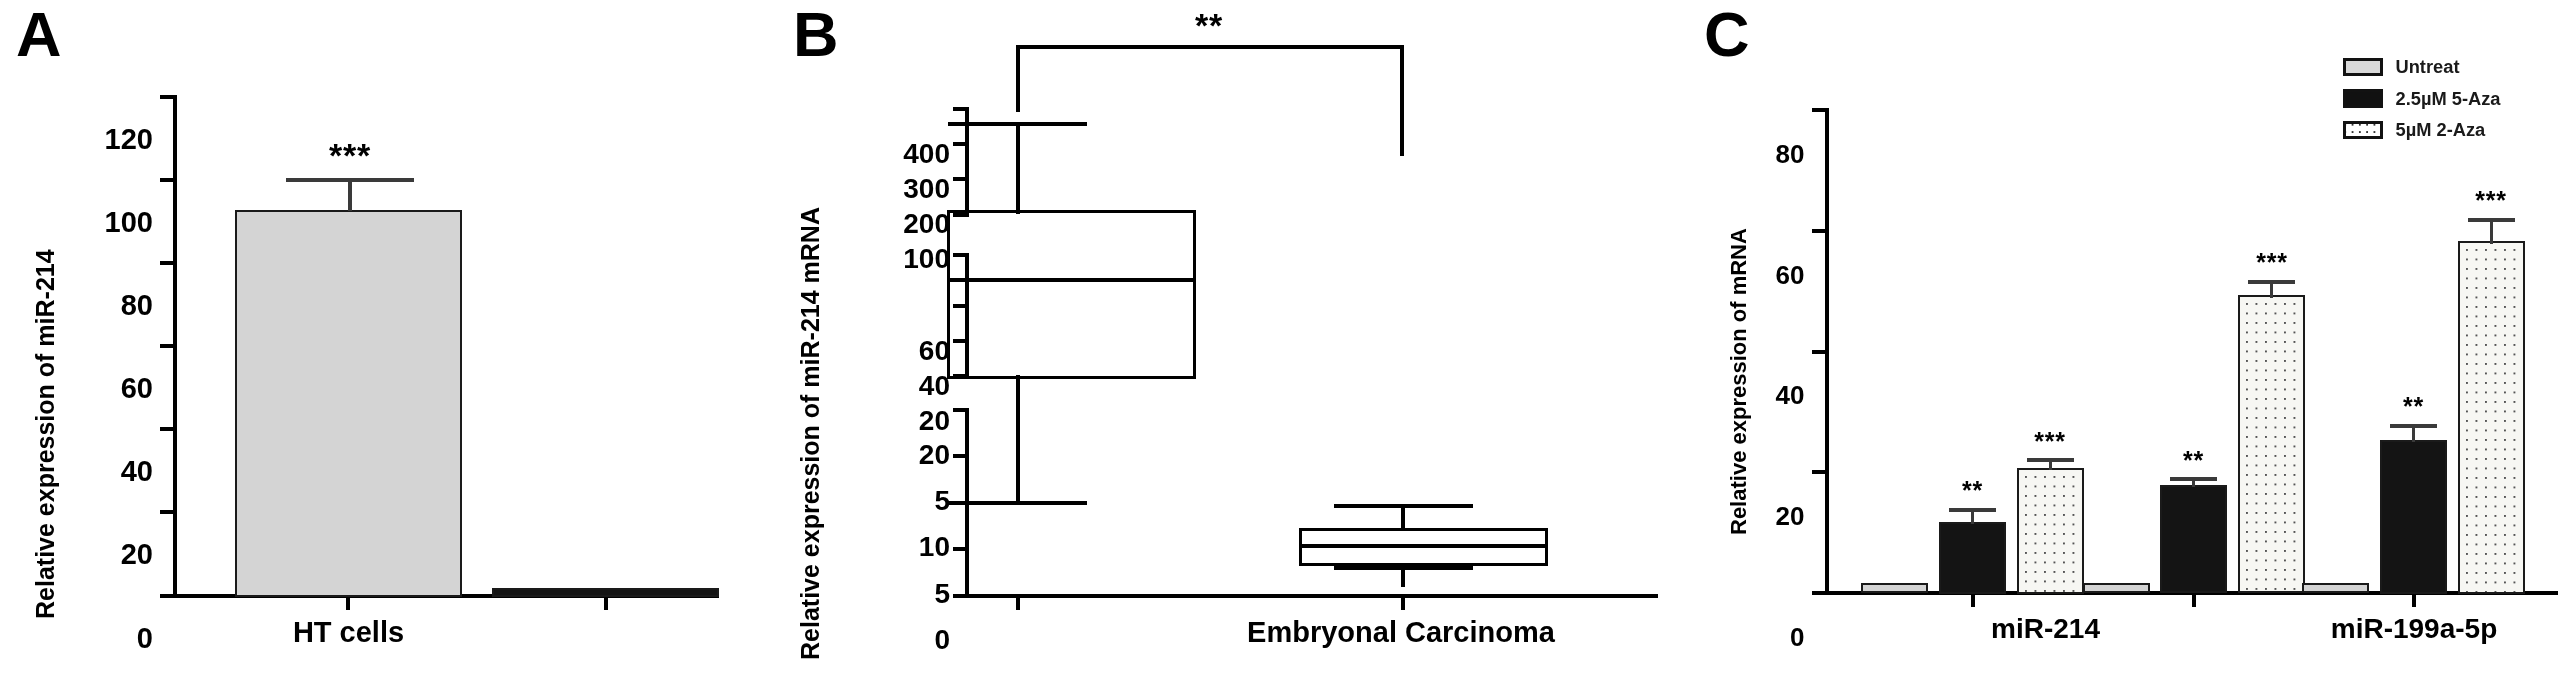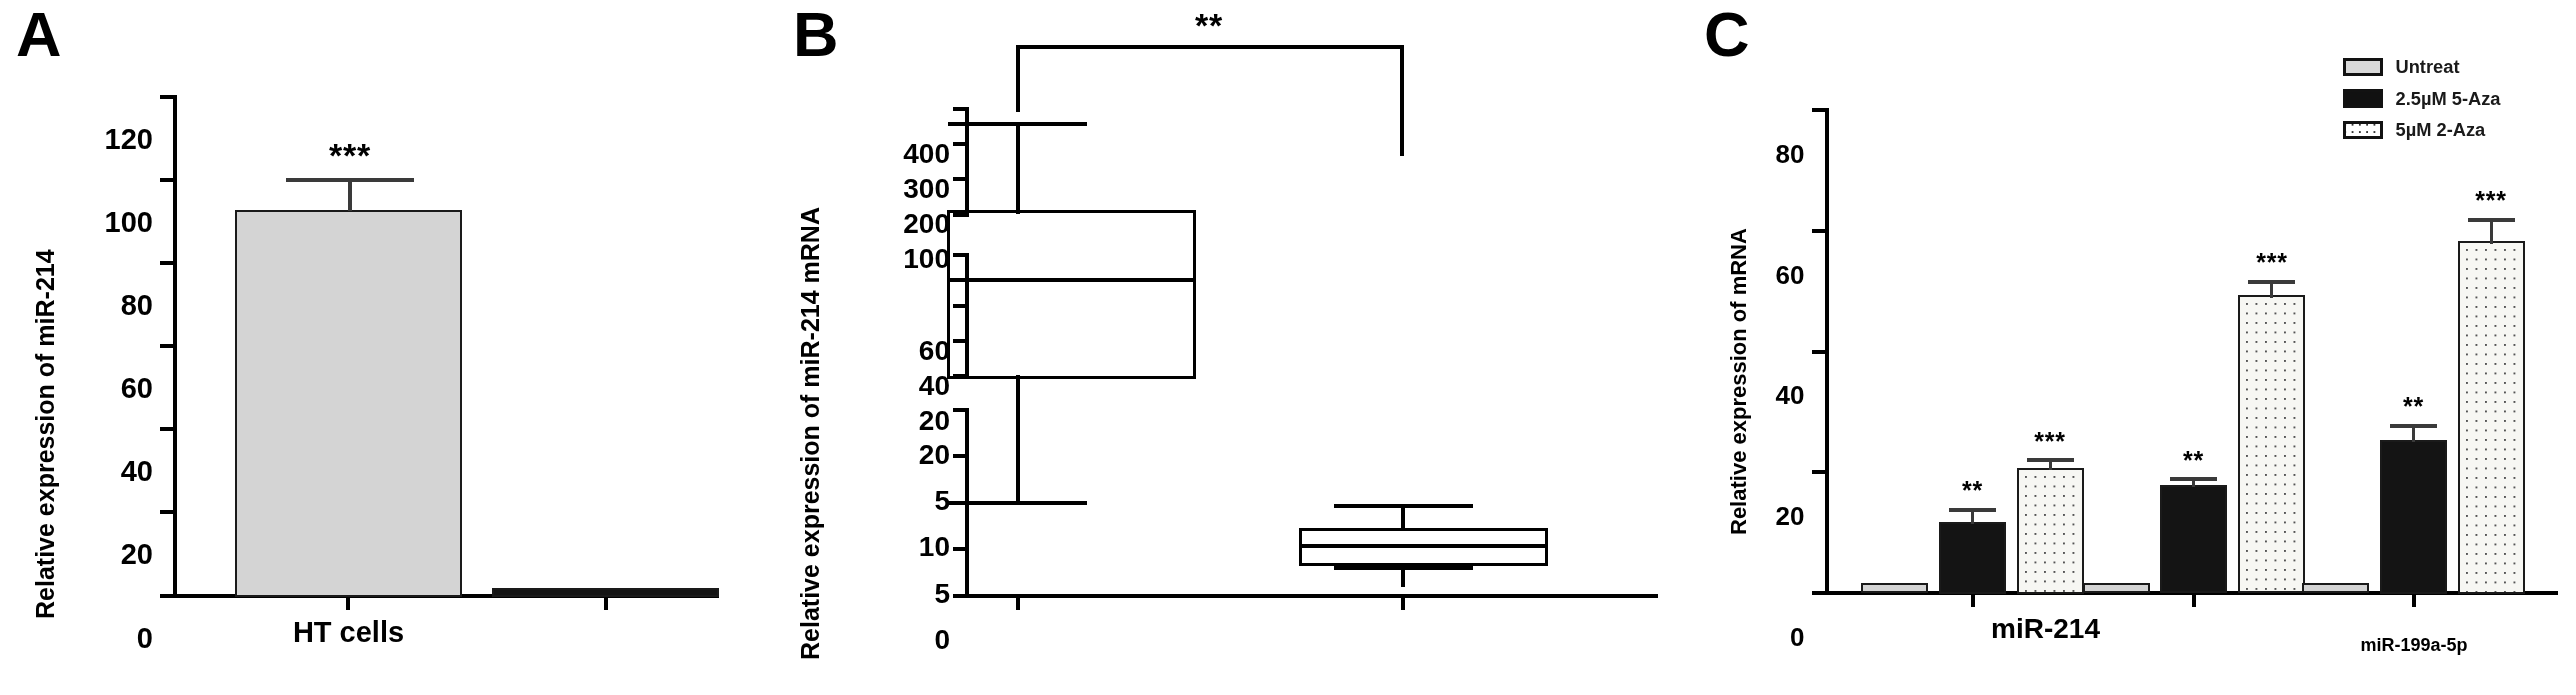--- a/index.html
+++ b/index.html
@@ -217,20 +217,21 @@
     <div class="bx-cap" style="left:171px;top:501px;width:139px;"></div>
     <div class="tick" style="left:239px;top:597px;width:3.7px;height:13px;"></div>
 
     <div class="bx-cap" style="left:557px;top:504px;width:139px;"></div>
     <div class="bx-whisk" style="left:624px;top:504px;height:25px;"></div>
     <div class="bx-rect" style="left:522px;top:528px;width:249px;height:38px;"></div>
     <div class="bx-median" style="left:522px;top:544px;width:249px;"></div>
     <div class="bx-whisk" style="left:624px;top:566px;height:20.5px;"></div>
     <div class="bx-cap" style="left:557px;top:566px;width:139px;"></div>
     <div class="tick" style="left:624px;top:597px;width:3.7px;height:13px;"></div>
+    <div class="xcatlabel" style="left:441px;top:616px;width:366px;font-size:29px;">Embryonal Carcinoma</div>
   </div>
 
   <div class="panel" id="panel-c">
 
     <div class="panel-letter" style="left:26px;top:2.9px;">C</div>
 
     <div class="ylab" style="left:48px;top:535px;font-size:22px;">Relative expression of mRNA</div>
 
     <div class="legend" style="left:665px;top:56px;">
       <div class="legend-row">
@@ -312,17 +313,17 @@
     <div class="stars" style="left:702px;top:392px;width:67px;font-size:25px;">**</div>
 
     <div class="bar dotted" style="left:780px;top:241px;width:67px;height:353px;"></div>
     <div class="errbar" style="left:790px;top:218px;width:47px;height:26px;">
       <div class="cap"></div>
         <div class="stem"></div>
     </div>
     <div class="stars" style="left:775px;top:186px;width:76px;font-size:25px;">***</div>
 
     <div class="tick" style="left:734px;top:594px;width:3.7px;height:13px;"></div>
-    <div class="xcatlabel" style="left:602px;top:613px;width:268px;font-size:18px;margin-top:22px;">miR-199a-5p</div>
+    <div class="xcatlabel" style="left:602px;top:613px;width:268px;font-size:28px;">miR-199a-5p</div>
   </div>
 
 </div>
 
 
 </body></html>

